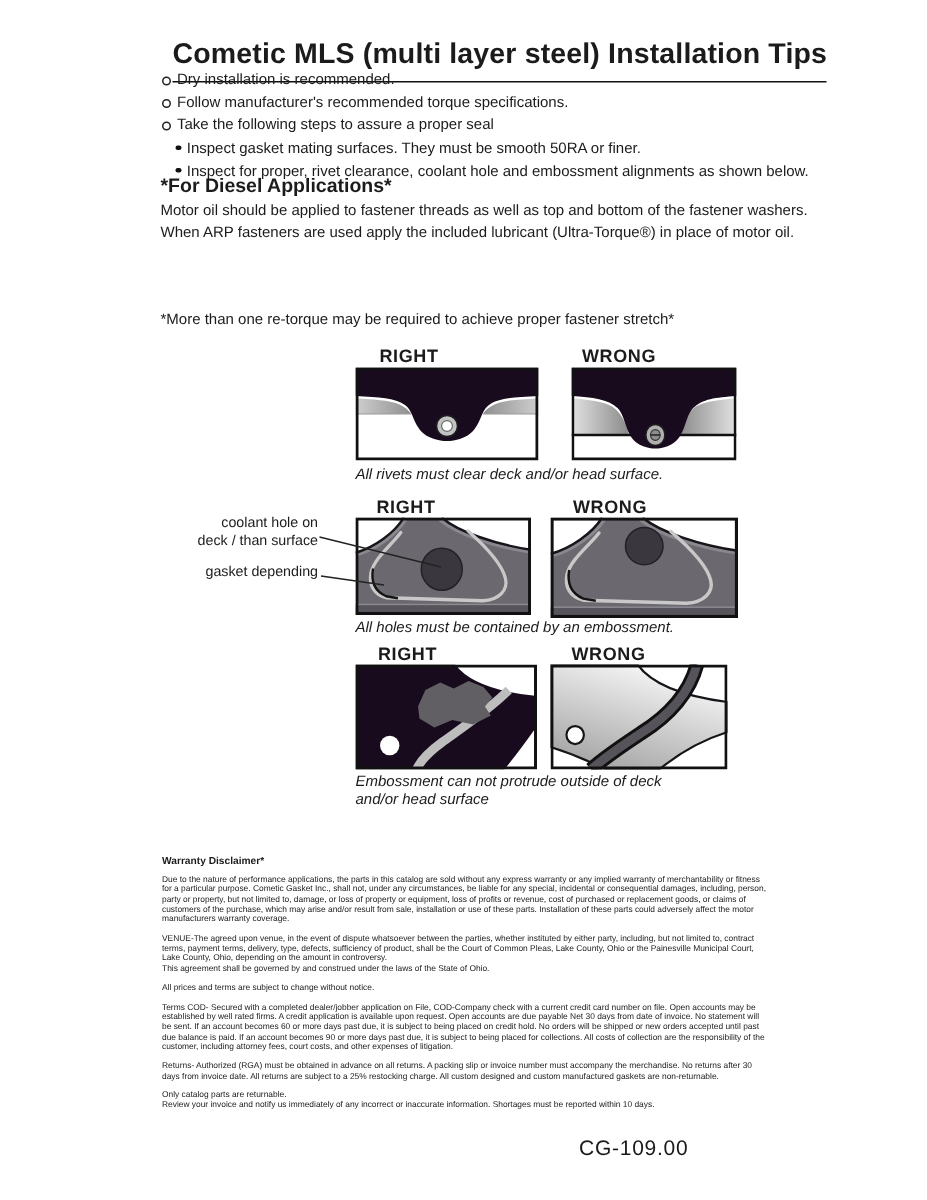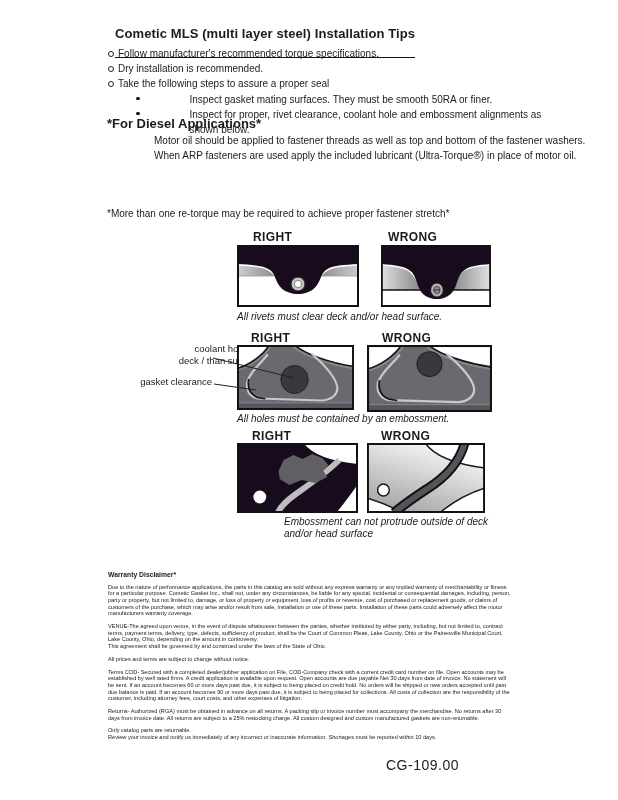--- a/index.html
+++ b/index.html
@@ -1,25 +1,25 @@
 <!DOCTYPE html>
 <html><head>
 <meta charset="utf-8">
 <style>
   html,body{margin:0;padding:0;background:#ffffff;}
   body{font-family:"Liberation Sans", sans-serif;color:#1b1b1b;}
   #page{position:relative;width:618px;height:800px;background:#fff;overflow:hidden;}
   .abs{position:absolute;}
-  .preline{white-space:pre-line;margin-left:47px;}
-
-  .doc-title{left:115px;top:26px;font-size:13px;font-weight:700;border-bottom:1.6px solid #111;padding-bottom:16px;letter-spacing:.1px;}
+  .preline{white-space:pre-line;}
+
+  .doc-title{left:115px;top:26px;font-size:19px;font-weight:700;border-bottom:1.6px solid #111;padding-bottom:6px;letter-spacing:.1px;}
   .tips{left:108px;top:46px;width:440px;font-size:10px;line-height:15.2px;}
   .tip-row{display:flex;align-items:flex-start;}
   .obullet{flex:0 0 auto;width:4px;height:4px;border:1px solid #222;border-radius:50%;margin:4.5px 4px 0 0;}
-  .sub{margin-left:28px;gap:46px;}
+  .sub{margin-left:9px;}
   .fbullet{flex:0 0 auto;width:3.5px;height:3.5px;background:#111;border-radius:50%;margin:5px 4px 0 0;}
 
   .diesel-h{left:107px;top:116px;font-size:13px;font-weight:700;}
   .body-p{left:107px;width:445px;font-size:10px;line-height:14.6px;}
   .p1{top:134px;}
   .p2{top:165px;line-height:13.4px;}
   .p3{top:207px;}
 
   .dg-label{width:90px;font-size:12px;font-weight:700;letter-spacing:.4px;}
   .dg-caption{left:237px;font-size:10px;line-height:12px;font-style:italic;}
@@ -33,25 +33,25 @@
 </head>
 <body>
 
 <div id="page">
 
   <div class="abs doc-title">Cometic MLS (multi layer steel) Installation Tips</div>
 
   <div class="abs tips">
     <div class="tip-row">
         <span class="obullet"></span>
-        <span>Follow manufacturer's recommended torque specifications.</span>
+        <span>Dry installation is recommended.</span>
       </div>
     <div class="tip-row">
         <span class="obullet"></span>
-        <span>Dry installation is recommended.</span>
+        <span>Follow manufacturer's recommended torque specifications.</span>
       </div>
     <div class="tip-row">
         <span class="obullet"></span>
         <span>Take the following steps to assure a proper seal</span>
       </div>
     <div class="tip-row sub">
         <span class="fbullet"></span>
         <span>Inspect gasket mating surfaces.  They must be smooth 50RA or finer.</span>
       </div>
     <div class="tip-row sub">
@@ -111,21 +111,21 @@
     <rect x="1" y="1" width="120" height="60" fill="none" stroke="#111" stroke-width="2"></rect>
   </svg>
 
   <div class="abs dg-caption" style="top:311px;">All rivets must clear deck and/or head surface.</div>
 
   <div class="abs dg-label" style="left:251px;top:331px;">RIGHT</div>
   <div class="abs dg-label" style="left:382px;top:331px;">WRONG</div>
 
   <div class="abs side-label preline" style="top:343px;">coolant hole on
 deck / than surface</div>
-  <div class="abs side-label" style="top:376px;">gasket clearance</div>
+  <div class="abs side-label" style="top:376px;">gasket depending</div>
 
   <svg class="abs dg-box" style="left:237px;top:345px;" width="117" height="65" viewBox="0 0 120 65" preserveAspectRatio="none">
     <rect width="120" height="65" fill="#6b696f"></rect>
     <path d="M0,0 L33,0 C27,10 13,20 0,23.5 Z" fill="#ffffff"></path>
     <path d="M59,0 L120,0 L120,21.5 C96,18 70,9.5 59,0 Z" fill="#ffffff"></path>
     <path d="M34.5,1.5 C28,11 15,21 1,24.8" stroke="#8a888e" stroke-width="2" fill="none"></path>
     <path d="M57.5,1.5 C69,11 95,19.5 119,23" stroke="#8a888e" stroke-width="2" fill="none"></path>
     <path d="M33,0 C27,10 13,20 0,23.5" stroke="#17151a" stroke-width="1.6" fill="none"></path>
     <path d="M59,0 C70,9.5 96,18 120,21.5" stroke="#17151a" stroke-width="1.6" fill="none"></path>
     <path d="M31,10 C24,19 13,27 10.5,37 C9,45 12.5,51.5 21,53.5 L87,55.5 C98,55 104.5,48.5 102.5,40.5 C100,30.5 88,18.5 77,9" stroke="#c8c8c8" stroke-width="2.2" fill="none" stroke-linecap="round"></path>

